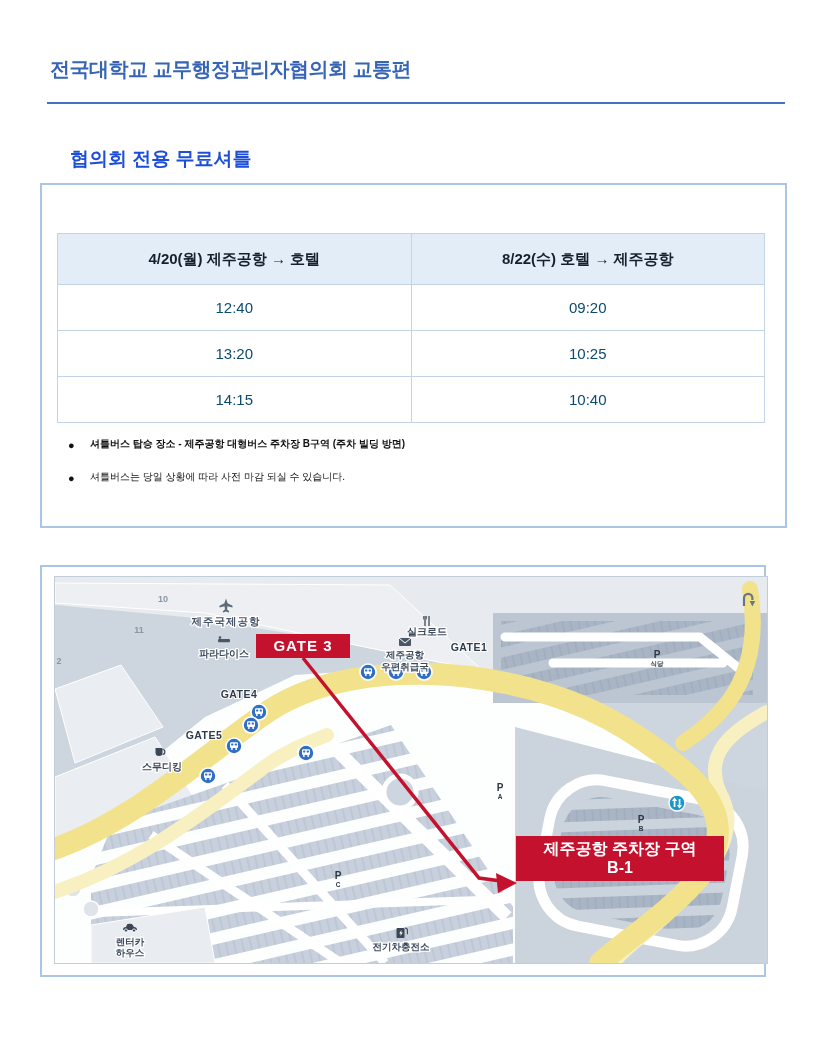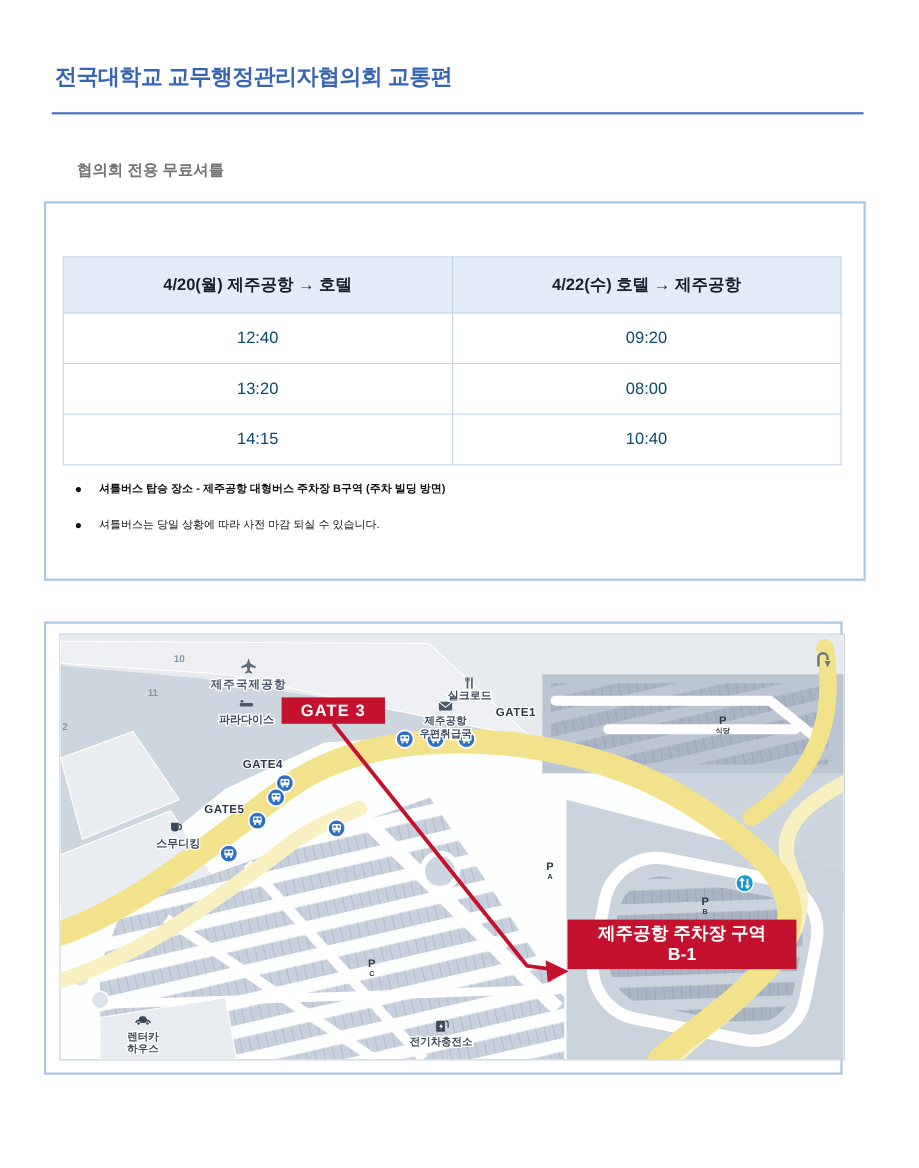--- a/index.html
+++ b/index.html
@@ -1,21 +1,21 @@
 <!DOCTYPE html>
 <html><head>
 <meta charset="utf-8">
 <style>
   html,body{margin:0;padding:0;background:#ffffff;}
   body{font-family:"Liberation Sans","DejaVu Sans",sans-serif;color:#1b1b1b;}
   .page{position:relative;width:835px;height:1062px;background:#ffffff;overflow:hidden;}
 
   .title{position:absolute;left:50px;top:56px;font-size:20px;font-weight:bold;color:#3765b5;letter-spacing:-0.5px;white-space:nowrap;}
   .title-rule{position:absolute;left:47px;top:102px;width:738px;height:2px;background:#4472c4;}
-  .section-heading{position:absolute;left:70px;top:146px;font-size:14px;font-weight:bold;color:#737373;white-space:nowrap;}
+  .section-heading{position:absolute;left:70px;top:146px;font-size:19px;font-weight:bold;color:#1d4ed8;white-space:nowrap;}
 
   .panel{position:absolute;background:#ffffff;border:2px solid #a9c7e4;box-sizing:border-box;}
   .panel-table{left:40px;top:183px;width:747px;height:345px;}
   .panel-map{left:40px;top:565px;width:726px;height:412px;}
 
   table.shuttle{position:absolute;left:15px;top:12px;width:708px;border-collapse:collapse;table-layout:fixed;margin-top:36px;}
   table.shuttle th,table.shuttle td{border:1px solid #c3d4e8;text-align:center;vertical-align:middle;font-size:15px;}
   table.shuttle th{height:48px;background:#e2edf8;font-weight:bold;color:#16202c;}
   table.shuttle td{height:43px;color:#0c4a6e;}
 
@@ -41,31 +41,31 @@
 
   <div class="title">전국대학교 교무행정관리자협의회 교통편</div>
   <div class="title-rule"></div>
   <div class="section-heading">협의회 전용 무료셔틀</div>
 
   <div class="panel panel-table">
     <table class="shuttle">
       <thead>
         <tr>
           <th>4/20(월) 제주공항 → 호텔</th>
-          <th>4/22(수) 호텔 → 제주공항</th>
+          <th>8/22(수) 호텔 → 제주공항</th>
         </tr>
       </thead>
       <tbody>
         <tr>
           <td>12:40</td>
           <td>09:20</td>
         </tr>
         <tr>
           <td>13:20</td>
-          <td>08:00</td>
+          <td>10:25</td>
         </tr>
         <tr>
           <td>14:15</td>
           <td>10:40</td>
         </tr>
       </tbody>
     </table>
     <ul class="notes">
       <li>셔틀버스 탑승 장소 - 제주공항 대형버스 주차장 B구역 (주차 빌딩 방면)</li>
       <li>셔틀버스는 당일 상황에 따라 사전 마감 되실 수 있습니다.</li>

